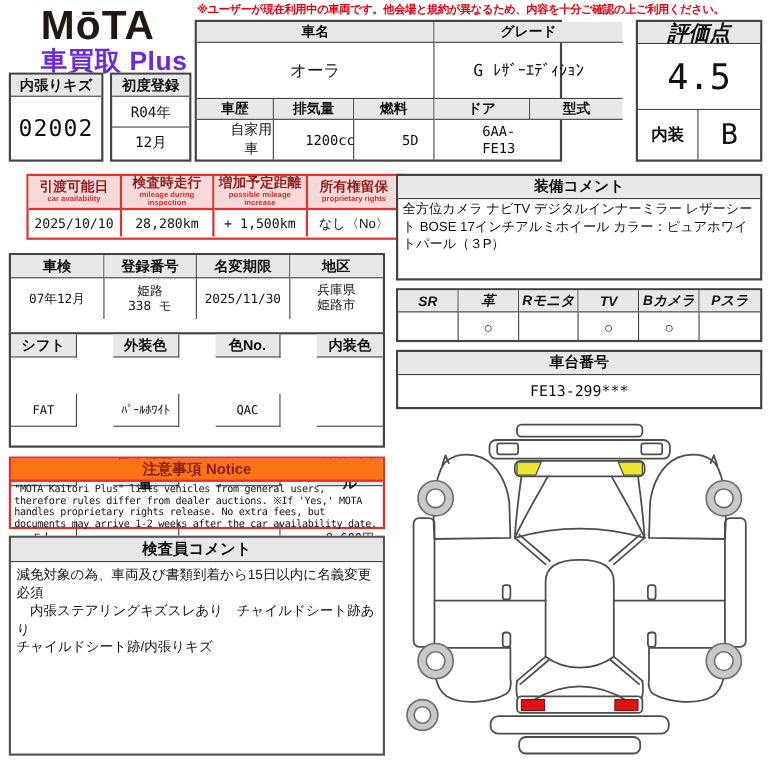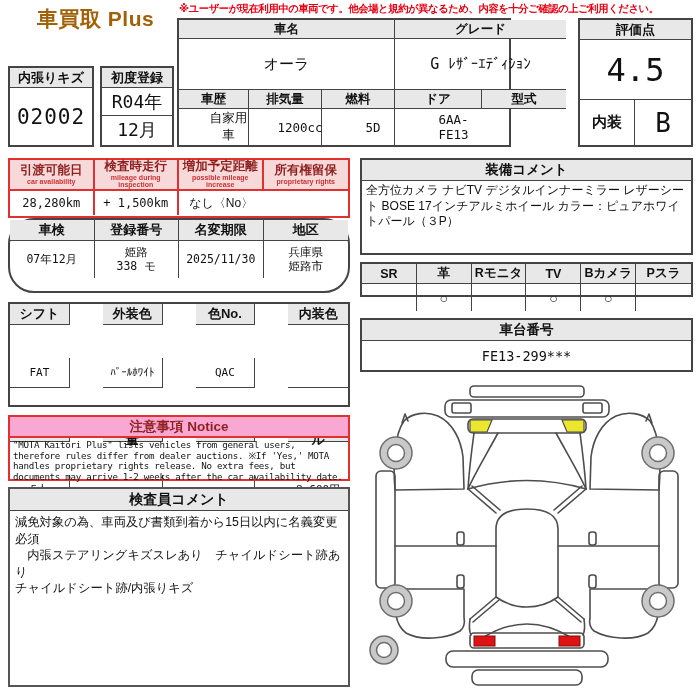--- a/index.html
+++ b/index.html
@@ -9,36 +9,36 @@
   *{box-sizing:border-box;margin:0;padding:0;}
   html,body{width:700px;height:700px;background:#fff;
     font-family:"Liberation Sans","DejaVu Sans",sans-serif;color:#111;}
   .page{position:relative;width:700px;height:700px;overflow:hidden;background:#fff;}
   .abs{position:absolute;}
   .preline{white-space:pre-line;}
   .mono{font-family:"DejaVu Sans Mono","Liberation Mono",monospace;}
 
   
   .brand{font-size:37px;font-weight:800;letter-spacing:1px;color:#221714;line-height:0.95;}
-  .brand-sub{font-size:21px;font-weight:800;color:#a16207;letter-spacing:0.5px;}
+  .brand-sub{font-size:24px;font-weight:800;color:#6d28d9;letter-spacing:0.5px;}
 
   .warning{font-size:10.3px;font-weight:bold;color:var(--warning_red);white-space:nowrap;letter-spacing:-0.4px;}
 
   
   .box{border:2px solid var(--line);background:#fff;}
   .hdr{background:var(--header_gray);font-weight:bold;text-align:center;
        border-bottom:1px solid var(--line);display:flex;align-items:center;justify-content:center;}
   .cell{display:flex;align-items:center;justify-content:center;text-align:center;}
   .grid{display:grid;}
   .br{border-right:1px solid var(--line);}
   .bb{border-bottom:1px solid var(--line);}
 
   
   .lot-val{font-size:21px;letter-spacing:1px;}
-  .fr-row{font-size:18px;}
+  .fr-row{font-size:13px;}
 
   
   .veh{grid-template-columns:70px 73px 73px 87px 84px;grid-template-rows:19px 51px 19px 36px;}
   .veh .h{font-size:12.5px;}
   .name-val{font-size:15px;}
   .small-val{font-size:12.5px;padding-left:30px;}
 
   
   .rating{grid-template-columns:55px 56px;grid-template-rows:20px 60px 45px;}
   .score{font-size:32px;font-weight:500;}
@@ -55,41 +55,42 @@
   .avail .v{font-size:12px;}
 
   .reg{grid-template-columns:1fr 1fr 1fr 1fr;grid-template-rows:21px 37px;}
   .reg .h,.specs .h{font-size:13px;}
   .reg .v{font-size:11.5px;line-height:1.15;}
 
   .specs{grid-template-columns:1fr 1fr 1fr 1fr;grid-template-rows:21px 30px 21px 28px;gap:33px;}
   .specs .v{font-size:11px;}
 
   
-  .notice-h{background:#f9a8d4;color:var(--dark_red);font-size:13.5px;font-weight:bold;
+  .notice-h{background:#f97316;color:var(--dark_red);font-size:13.5px;font-weight:bold;
             border-bottom:2px solid var(--table_red);}
   .notice-b{font-family:"DejaVu Sans Mono","Liberation Mono",monospace;
             font-size:9.2px;line-height:1.15;padding:2px 3px;letter-spacing:-0.3px;}
 
   .insp-b{font-size:12.3px;line-height:1.35;padding:3px 5px;}
   .eqc-b{font-size:12px;line-height:1.3;padding:2px 4px;}
 
   .equip{grid-template-columns:repeat(6,1fr);grid-template-rows:20px 27px;}
   .equip .h{font-size:12.5px;}
   .equip .v{font-size:14px;color:#222;}
 
   .chassis-v{font-size:13.5px;}
   svg .ln{fill:none;stroke:#4d4d4d;stroke-width:1.6;stroke-linejoin:round;stroke-linecap:round;}
 </style>
 </head>
 <body>
 
 <div class="page">
 
   <div class="abs" style="left:37px;top:5px;">
+    <div class="brand">MōTA</div>
     <div class="brand-sub">車買取 Plus</div>
   </div>
 
   <div class="abs warning" style="left:179px;top:2px;width:520px;">※ユーザーが現在利用中の車両です。他会場と規約が異なるため、内容を十分ご確認の上ご利用ください。</div>
 
   <div class="abs box" style="left:8px;top:66px;width:86px;height:81px;">
     <div class="hdr" style="height:20px;font-size:13px;">内張りキズ</div>
     <div class="cell lot-val mono" style="height:57px;">02002</div>
   </div>
 
@@ -109,49 +110,50 @@
     <div class="hdr h br">燃料</div>
     <div class="hdr h br">ドア</div>
     <div class="hdr h">型式</div>
     <div class="cell small-val br">自家用車</div>
     <div class="cell small-val br mono">1200cc</div>
     <div class="cell small-val br mono">5D</div>
     <div class="cell small-val mono">6AA-FE13</div>
   </div>
 
   <div class="abs box grid rating" style="left:578px;top:18px;width:115px;height:129px;">
-    <div class="hdr" style="grid-column:1/3;font-size:13px;">評価点</div>
+    <div class="hdr" style="grid-column:1/3;font-size:19px;font-style:italic;">評価点</div>
     <div class="cell score bb mono" style="grid-column:1/3;">4.5</div>
     <div class="cell br" style="font-size:15px;font-weight:bold;">内装</div>
     <div class="cell igrade mono">B</div>
   </div>
 
-  <div class="abs redbox grid avail" style="left:8px;top:158px;width:342px;height:60px;">
+  <div class="abs redbox grid avail" style="left:24px;top:158px;width:342px;height:60px;">
     <div class="h rbr">
       <span class="jp">引渡可能日</span>
       <span class="en">car availability</span>
     </div>
     <div class="h rbr">
       <span class="jp">検査時走行</span>
       <span class="en" style="max-width:72px;text-align:center;">mileage during inspection</span>
     </div>
     <div class="h rbr">
       <span class="jp">増加予定距離</span>
       <span class="en" style="max-width:80px;text-align:center;">possible mileage increase</span>
     </div>
     <div class="h">
       <span class="jp">所有権留保</span>
       <span class="en">proprietary rights</span>
     </div>
+    <div class="cell v rbr mono">2025/10/10</div>
     <div class="cell v rbr mono">28,280km</div>
     <div class="cell v rbr mono">+ 1,500km</div>
     <div class="cell v">なし〈No〉</div>
   </div>
 
-  <div class="abs box grid reg" style="left:8px;top:218px;width:342px;height:75px;border-radius:26px;">
+  <div class="abs box grid reg" style="left:8px;top:230px;width:342px;height:75px;">
     <div class="hdr h br">車検</div>
     <div class="hdr h br">登録番号</div>
     <div class="hdr h br">名変期限</div>
     <div class="hdr h">地区</div>
     <div class="cell v br mono">07年12月</div>
     <div class="cell v br preline mono">姫路
 338 モ</div>
     <div class="cell v br mono">2025/11/30</div>
     <div class="cell v preline">兵庫県
 姫路市</div>
@@ -186,21 +188,21 @@
     <div class="insp-b preline">減免対象の為、車両及び書類到着から15日以内に名義変更必須
 　内張ステアリングキズスレあり　チャイルドシート跡あり
 チャイルドシート跡/内張りキズ</div>
   </div>
 
   <div class="abs box" style="left:360px;top:158px;width:333px;height:97px;">
     <div class="hdr" style="height:21px;font-size:13.5px;">装備コメント</div>
     <div class="eqc-b">全方位カメラ ナビTV デジタルインナーミラー レザーシート BOSE 17インチアルミホイール カラー：ピュアホワイトパール（３P）</div>
   </div>
 
-  <div class="abs box grid equip" style="left:360px;top:262px;width:333px;height:35px;">
+  <div class="abs box grid equip" style="left:360px;top:262px;width:333px;height:49px;font-style:italic;">
     <div class="hdr h br">SR</div>
     <div class="hdr h br">革</div>
     <div class="hdr h br">Rモニタ</div>
     <div class="hdr h br">TV</div>
     <div class="hdr h br">Bカメラ</div>
     <div class="hdr h">Pスラ</div>
     <div class="cell v br"></div>
     <div class="cell v br">○</div>
     <div class="cell v br"></div>
     <div class="cell v br">○</div>

